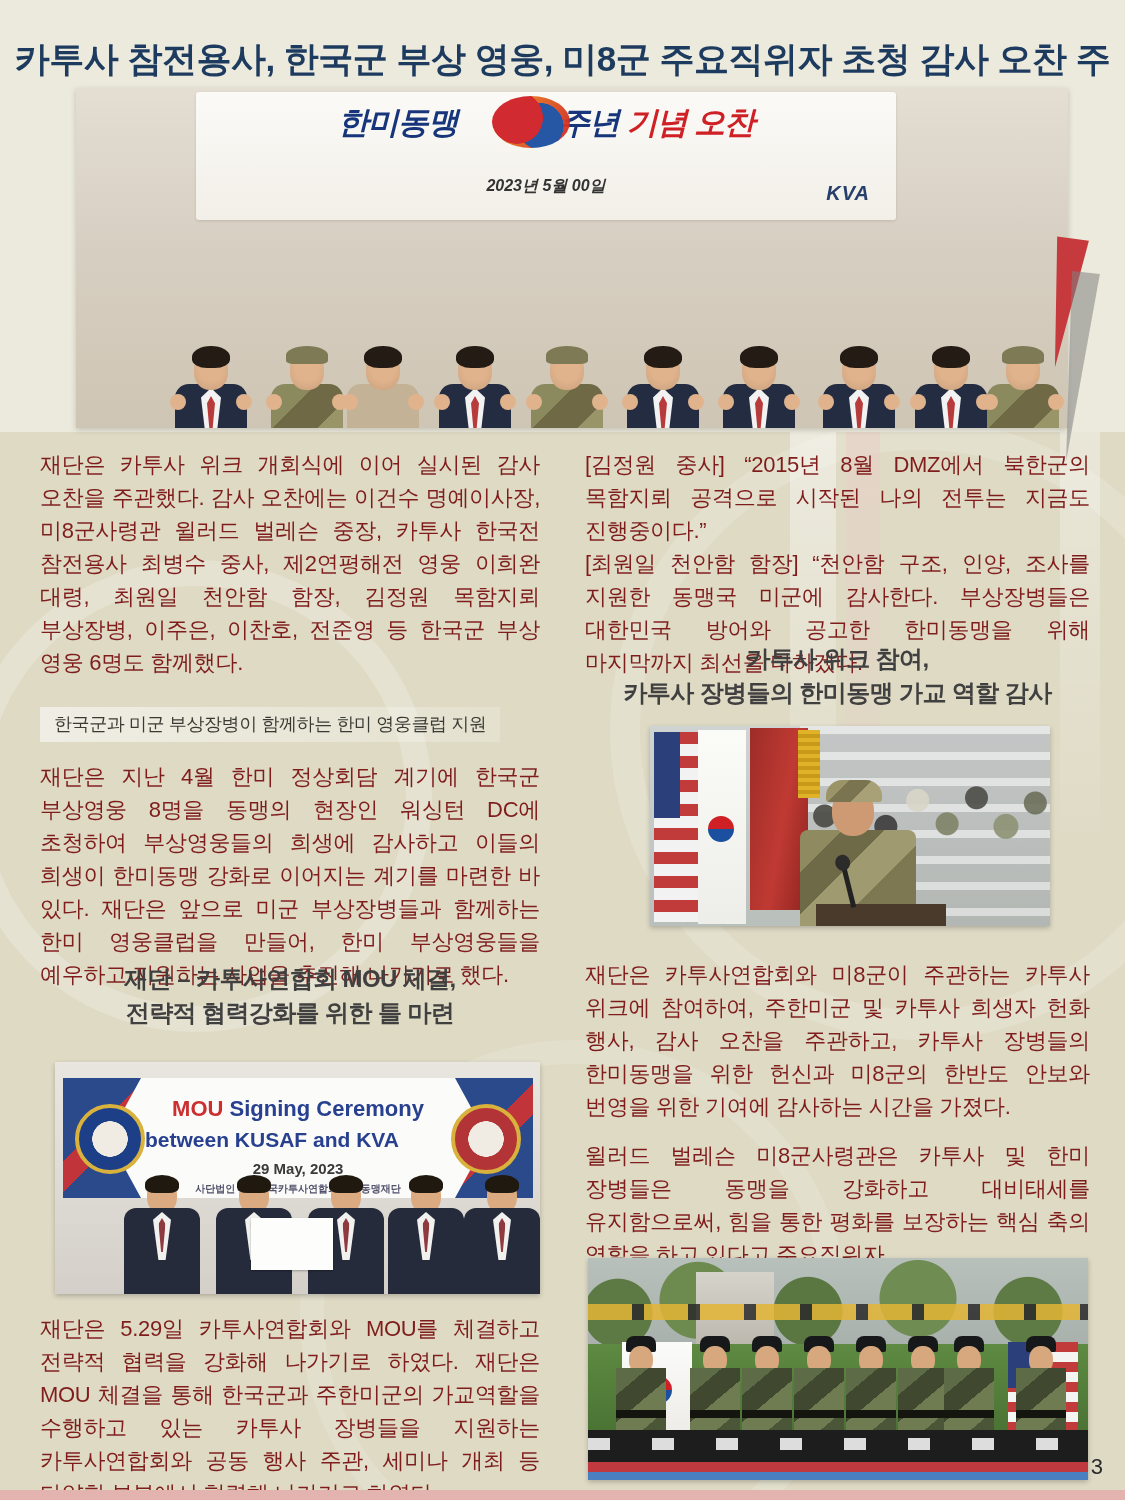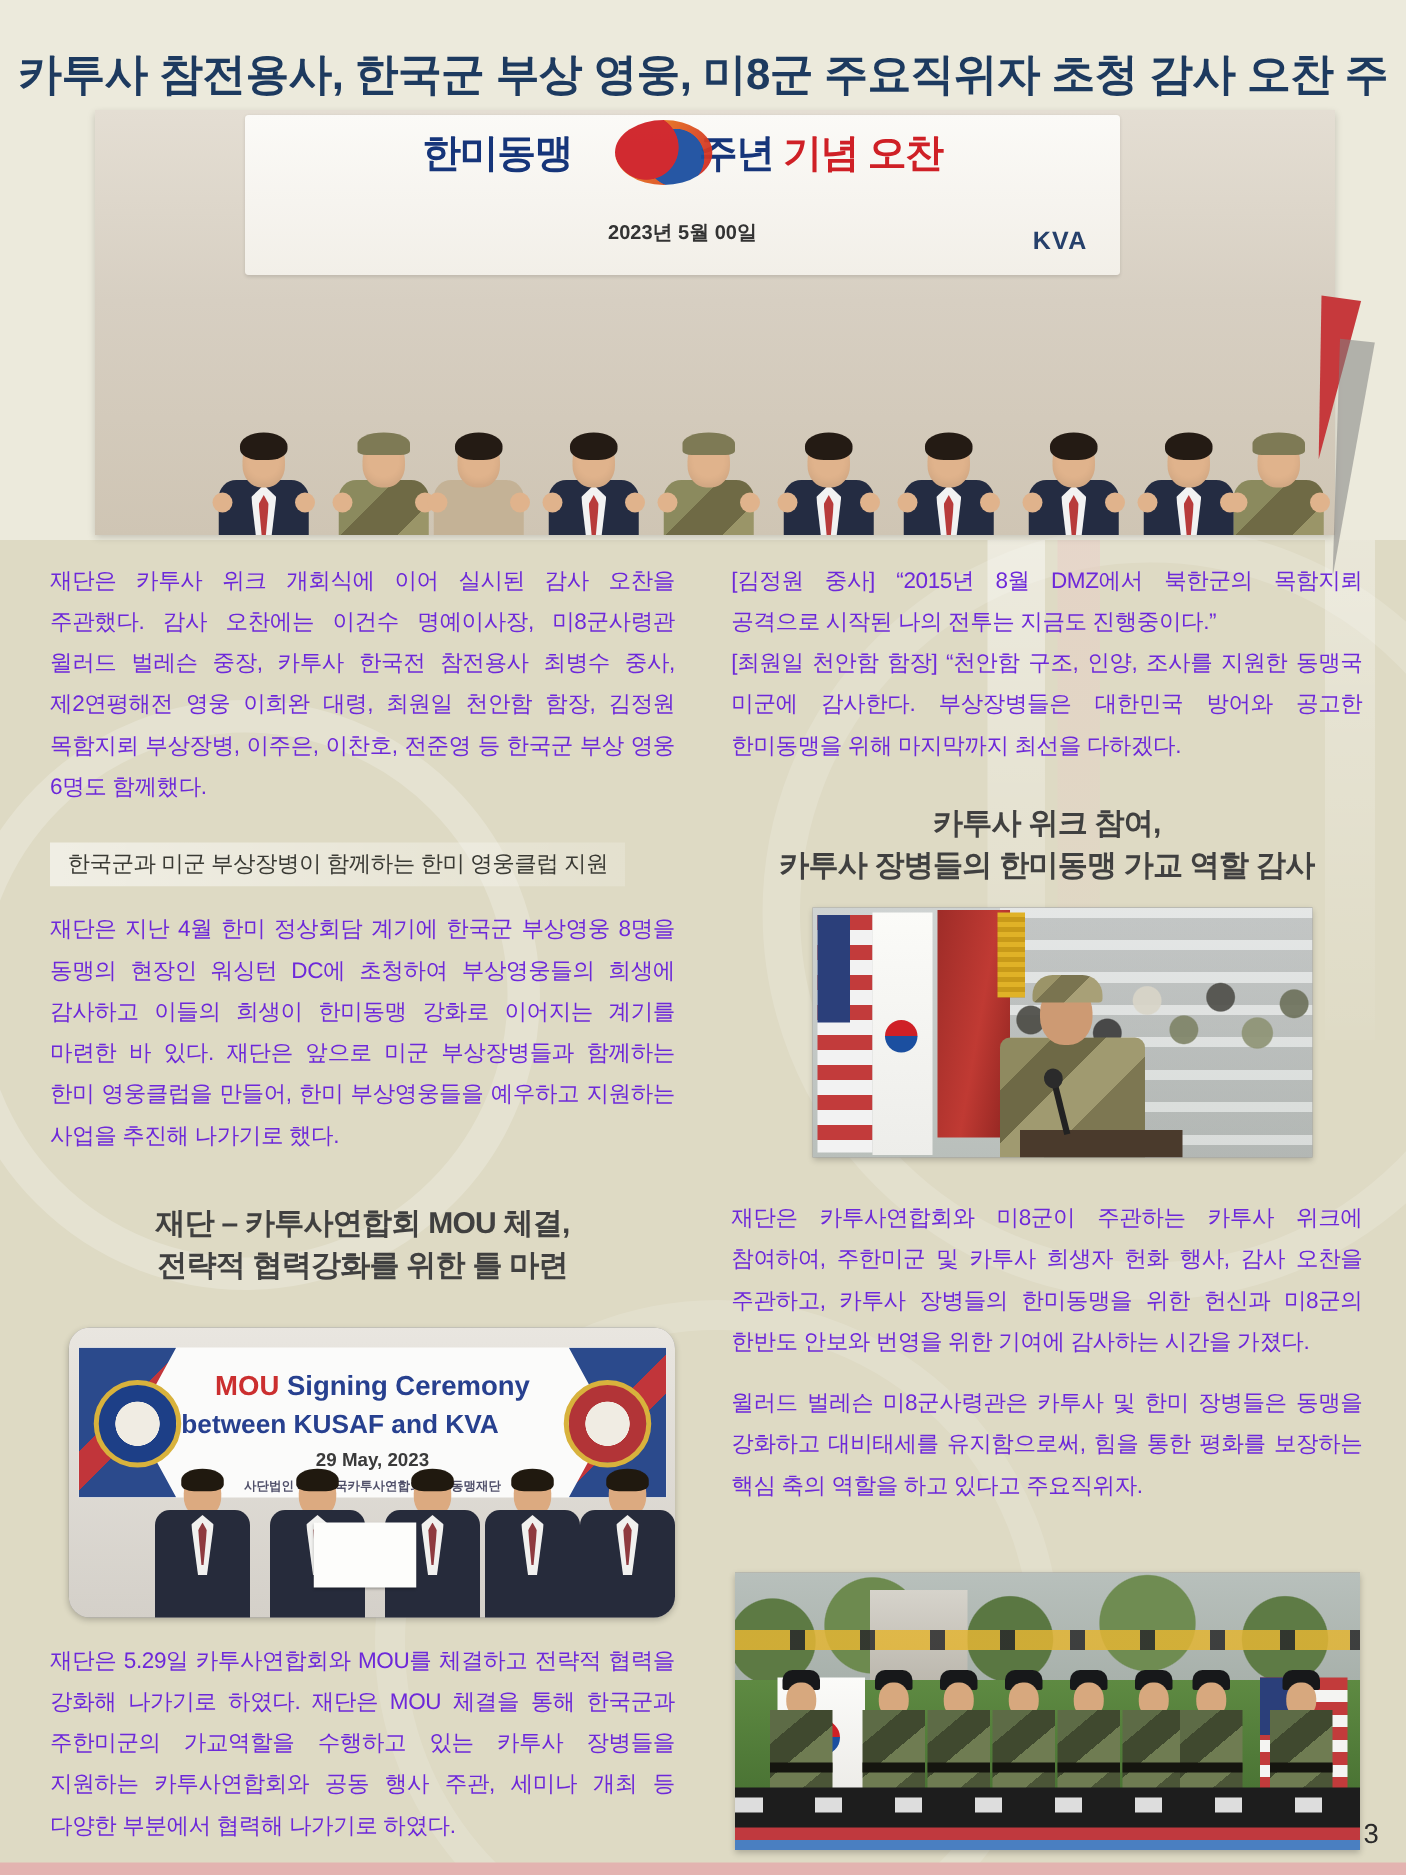--- a/index.html
+++ b/index.html
@@ -108,20 +108,21 @@
   }
 
   
   .hero {
     position: absolute;
     left: 76px; top: 88px;
     width: 992px; height: 340px;
     overflow: hidden;
     background: #0f172a;
     box-shadow: 0 2px 6px rgba(0,0,0,0.18);
+    font-style: italic;
   }
   .hero .room {
     position: absolute; inset: 0;
     background:
       linear-gradient(180deg,#e4ded3 0%, #d7cfc2 45%, #cfc5b4 100%);
   }
   .hero .banner {
     position: absolute;
     left: 120px; top: 4px;
     width: 700px; height: 128px;
@@ -238,23 +239,23 @@
   }
   .person .fist.l { left: -2px; }
   .person .fist.r { right: -2px; }
 
   
   .col-left  { position: absolute; left: 40px;  top: 448px; width: 500px; }
   .col-right { position: absolute; left: 585px; top: 448px; width: 505px; }
 
   p.body-text {
     margin: 0 0 16px 0;
-    font-size: 18px;
+    font-size: 22px;
     line-height: 33px;
-    color: #6d28d9;
+    color: #7f1d1d;
     text-align: justify;
     text-justify: inter-word;
     letter-spacing: -0.3px;
     word-break: keep-all;
   }
   p.body-text.last { margin-bottom: 0; }
 
   .tag-subtitle {
     display: inline-block;
     margin: 12px 0 18px 0;
@@ -351,21 +352,21 @@
   #photo-podium .mic {
     position: absolute; left: 196px; top: 138px; width: 5px; height: 44px;
     background: #222; transform: rotate(-14deg);
   }
   #photo-podium .mic:after {
     content: ""; position: absolute; left: -5px; top: -10px;
     width: 15px; height: 16px; border-radius: 50%; background: #2b2b2b;
   }
 
   
-  #photo-mou { left: 55px; top: 1062px; width: 485px; height: 232px; border-radius: 17px; }
+  #photo-mou { left: 55px; top: 1062px; width: 485px; height: 232px; }
   #photo-mou .wall { position: absolute; inset: 0; background: linear-gradient(180deg,#e9e6e0,#d4d0c9); }
   #photo-mou .banner {
     position: absolute; left: 8px; top: 16px; width: 470px; height: 120px;
     background: #fbfbfa;
   }
   #photo-mou .banner .chev-l,
   #photo-mou .banner .chev-r {
     position: absolute; top: 0; width: 78px; height: 120px;
     background: linear-gradient(135deg,#2b4a8c 42%, #c1353a 42% 58%, #2b4a8c 58%);
   }

